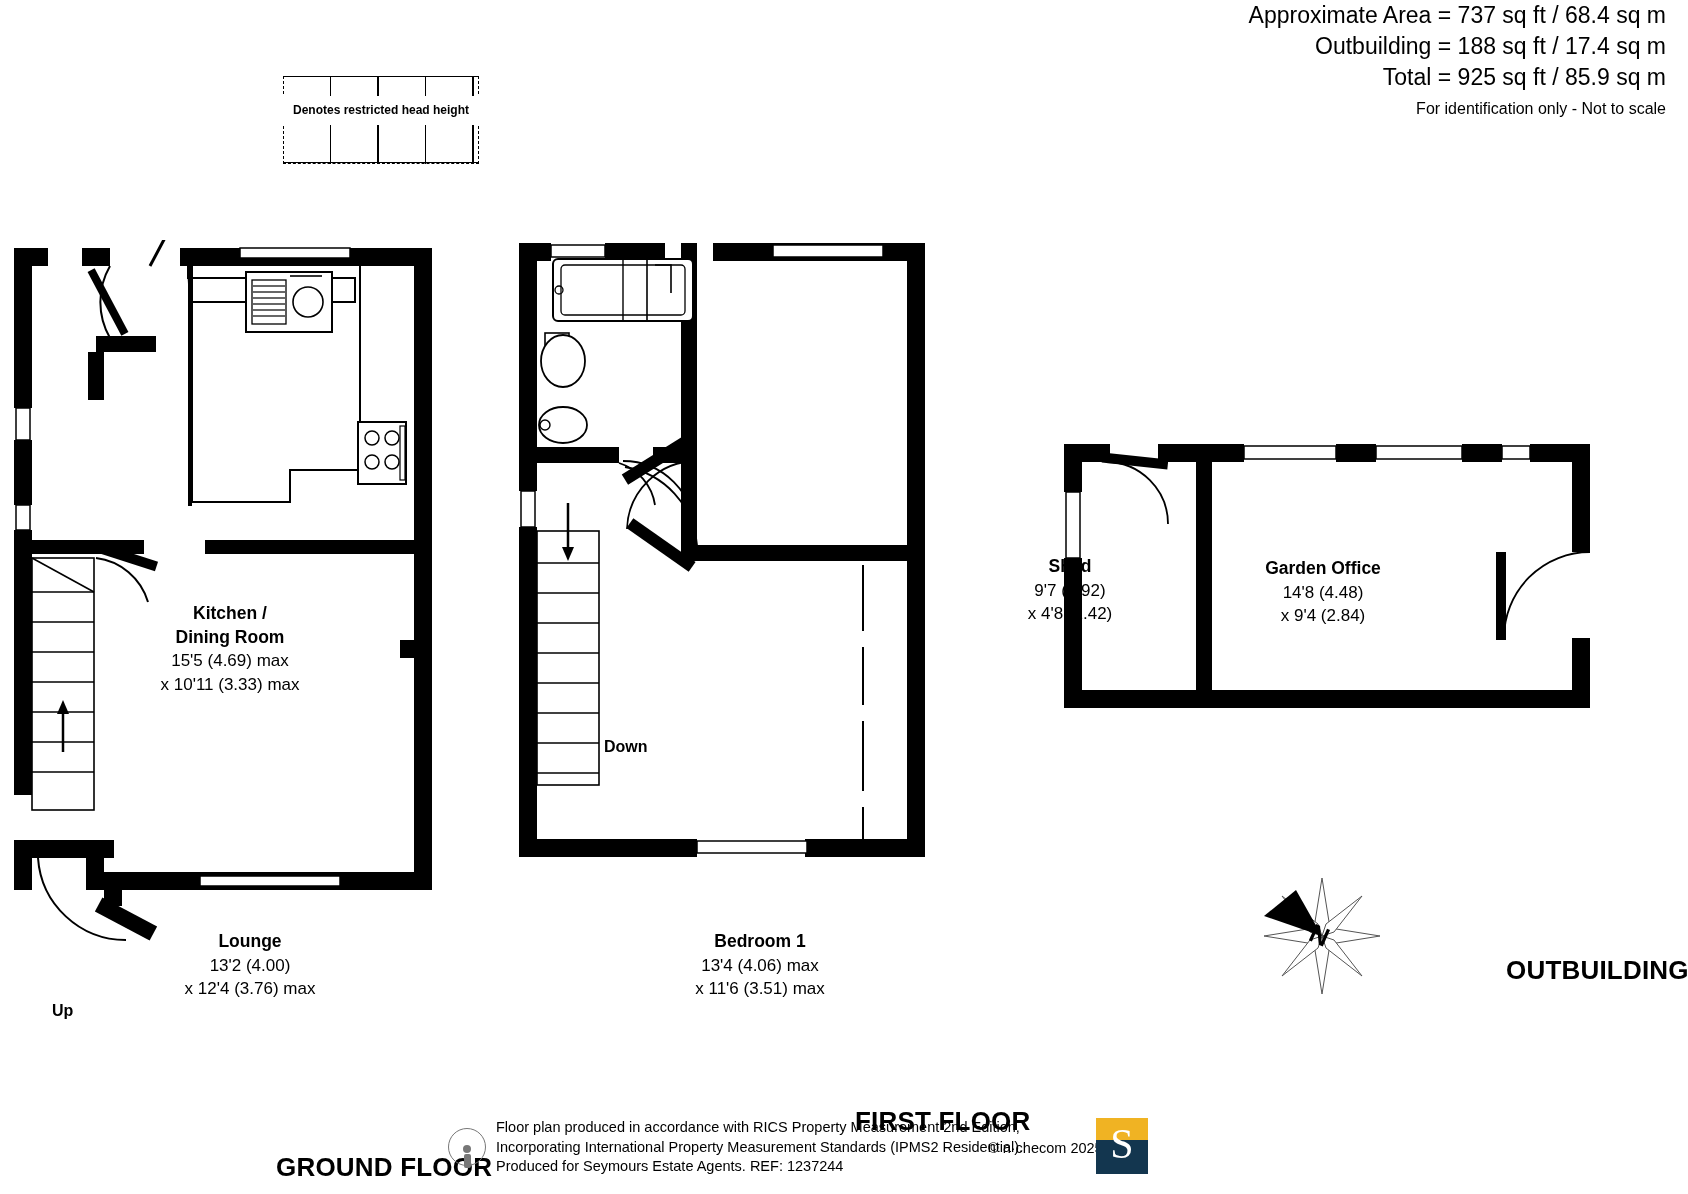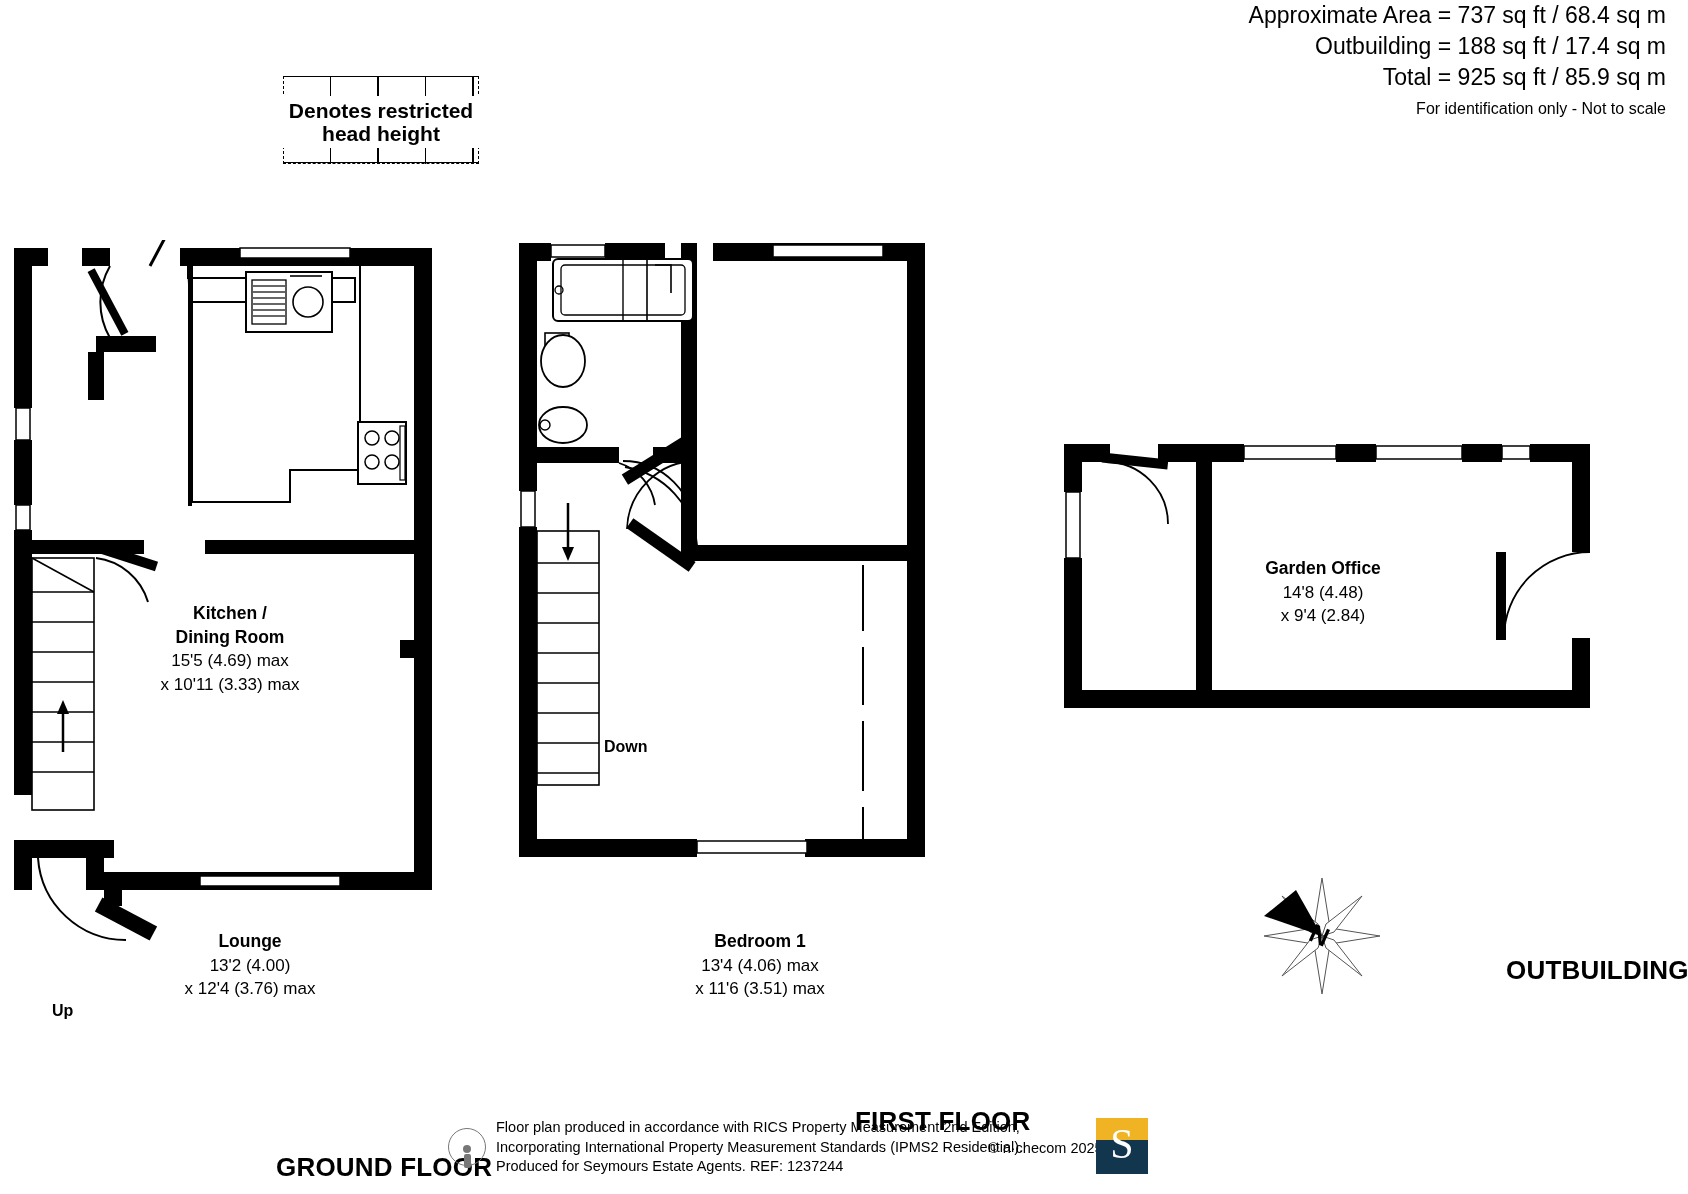--- a/index.html
+++ b/index.html
@@ -63,21 +63,21 @@
     background:
       repeating-linear-gradient(to right, transparent 0 46px, #000 46px 47.5px),
       repeating-linear-gradient(to bottom, transparent 0 42px, #000 42px 43.5px);
   }
   .key-label {
     position: absolute;
     left: 0;
     top: 20px;
     width: 196px;
     text-align: center;
-    font-size: 21px;
+    font-size: 12px;
     font-weight: bold;
     line-height: 23px;
     background: #fff;
     padding: 3px 0;
   }
   
   .room {
     position: absolute;
     text-align: center;
     line-height: 23.5px;
@@ -416,20 +416,25 @@
       <rect x="146" y="14" width="16" height="264"></rect>
 
       <path d="M56,32 A62,62 0 0 1 118,94" fill="none" stroke="#000" stroke-width="1.8"></path>
       <rect x="52" y="26" width="66" height="10" fill="#000" transform="rotate(6 85 31)"></rect>
 
       <path d="M540,122 A86,86 0 0 0 454,208" fill="none" stroke="#000" stroke-width="1.8"></path>
       <rect x="446" y="122" width="10" height="88" fill="#000"></rect>
     </g>
   </svg>
 
+  <div class="room" style="left:980px; top:555px; width:180px;">
+    <span class="rname">Shed</span>
+    <span class="rdim">9'7 (2.92)</span>
+    <span class="rdim">x 4'8 (1.42)</span>
+  </div>
 
   <div class="room" style="left:1210px; top:557px; width:226px;">
     <span class="rname">Garden Office</span>
     <span class="rdim">14'8 (4.48)</span>
     <span class="rdim">x 9'4 (2.84)</span>
   </div>
 
   <div class="floor-label" style="left:1506px; top:955px;">OUTBUILDING</div>
 
   <div class="compass">

